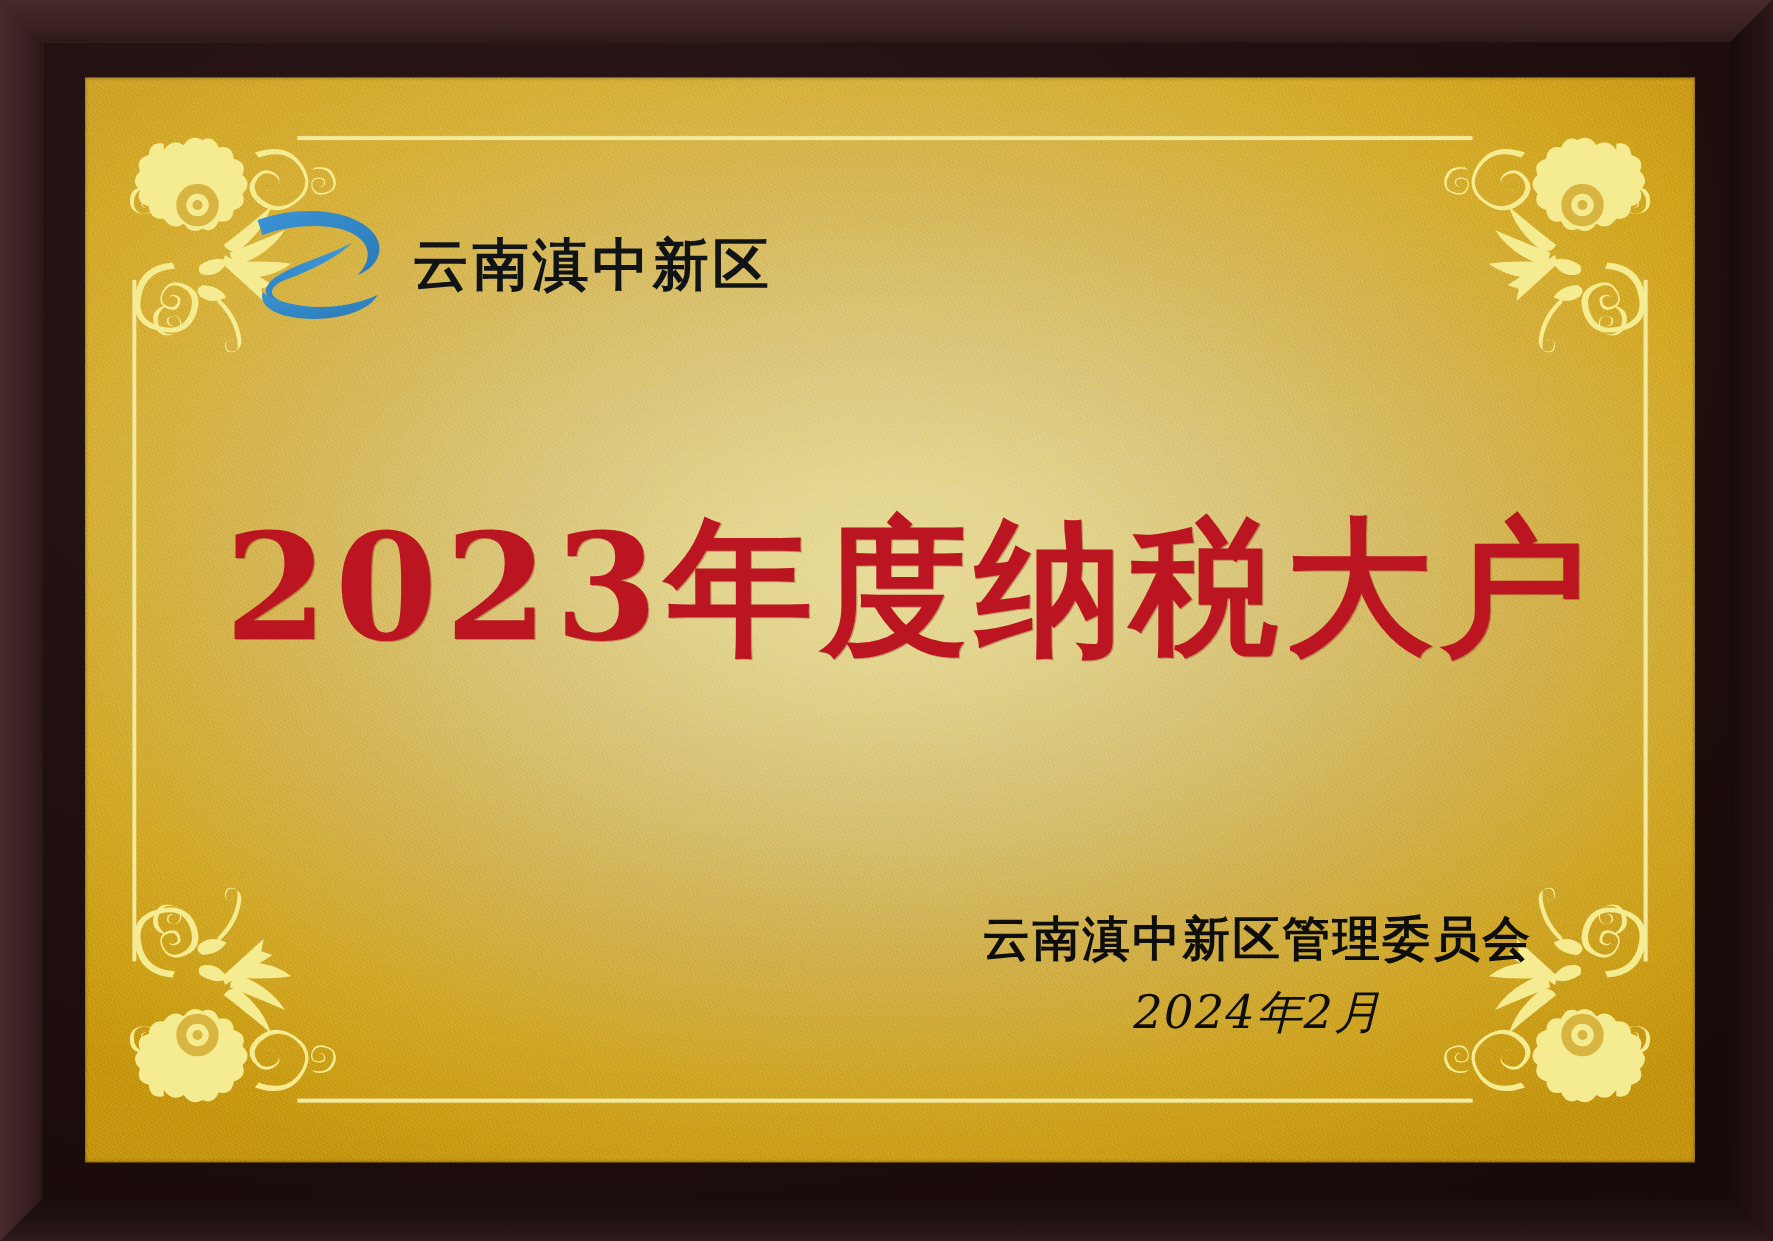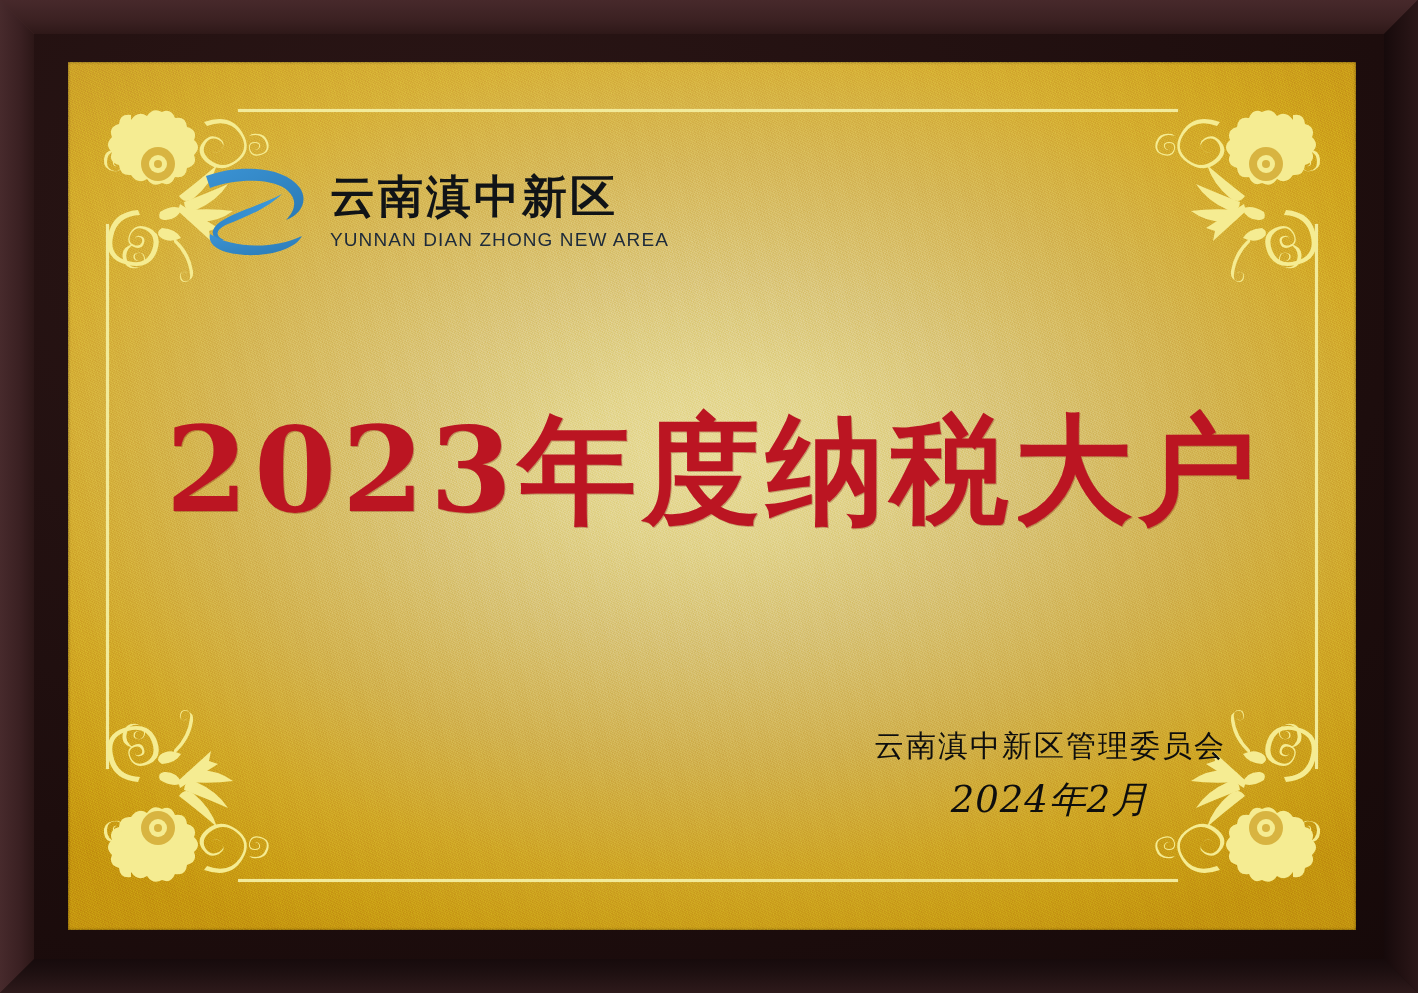--- a/index.html
+++ b/index.html
@@ -87,35 +87,35 @@
     font-family:"DejaVu Sans", sans-serif;
     font-size:45px;font-weight:700;color:#111417;letter-spacing:3px;
     line-height:1.08;white-space:nowrap;}
   #logo-title-en{
     font-family:"Liberation Sans", sans-serif;
     font-size:19px;font-weight:500;color:#1d2a3a;letter-spacing:1.1px;
     margin-top:7px;white-space:nowrap;}
 
   
   #award-title{
-    position:absolute;left:2px;top:330px;width:1288px;text-align:center;
+    position:absolute;left:16px;top:330px;width:1288px;text-align:center;
     font-family:"DejaVu Serif", serif;
     font-size:118px;font-weight:700;color:#bb1522;
     letter-spacing:6px;white-space:nowrap;
     text-shadow:1px 1px 0 rgba(120,0,0,.30);
   }
 
   
   #signature{
     position:absolute;right:130px;top:665px;text-align:center;
     color:#0e0e0e;
   }
   #signature-issuer{
     font-family:"DejaVu Serif", serif;
-    font-size:30px;font-weight:400;letter-spacing:2px;white-space:nowrap;
+    font-size:38px;font-weight:700;letter-spacing:2px;white-space:nowrap;
     line-height:1.25;
   }
   #signature-date{
     font-family:"DejaVu Serif", serif;
     font-size:37px;font-weight:500;letter-spacing:1px;white-space:nowrap;
     margin-top:10px;
     font-style:italic;
   }
 </style>
 </head>
@@ -301,21 +301,20 @@
 
           <path d="M84 32 C70 46, 46 56, 30 62 C18 67, 16 74, 26 78
                    C14 78, 10 69, 22 60 C38 49, 66 42, 84 32 Z" fill="url(#swoosh-b)"></path>
 
           <path d="M12 72 C34 86, 74 88, 104 74 C96 90, 58 98, 28 90
                    C16 86, 10 80, 12 72 Z" fill="url(#swoosh-a)"></path>
         </svg>
       </div>
       <div id="logo-text-block">
         <div id="logo-title-cn">云南滇中新区</div>
-        <div id="logo-title-en">YUNNAN DIAN ZHONG NEW AREA</div>
       </div>
     </div>
 
     <div id="award-title">2023年度纳税大户</div>
 
     <div id="signature">
       <div id="signature-issuer">云南滇中新区管理委员会</div>
       <div id="signature-date">2024年2月</div>
     </div>
 

